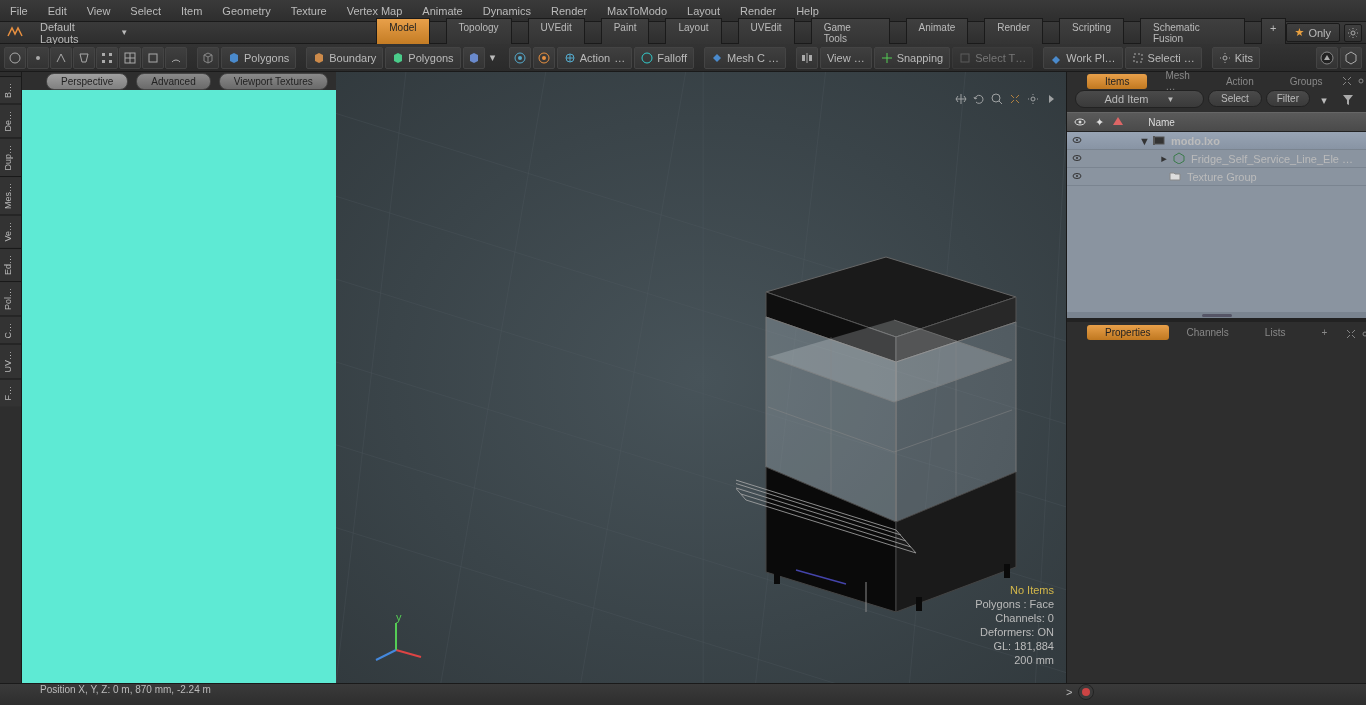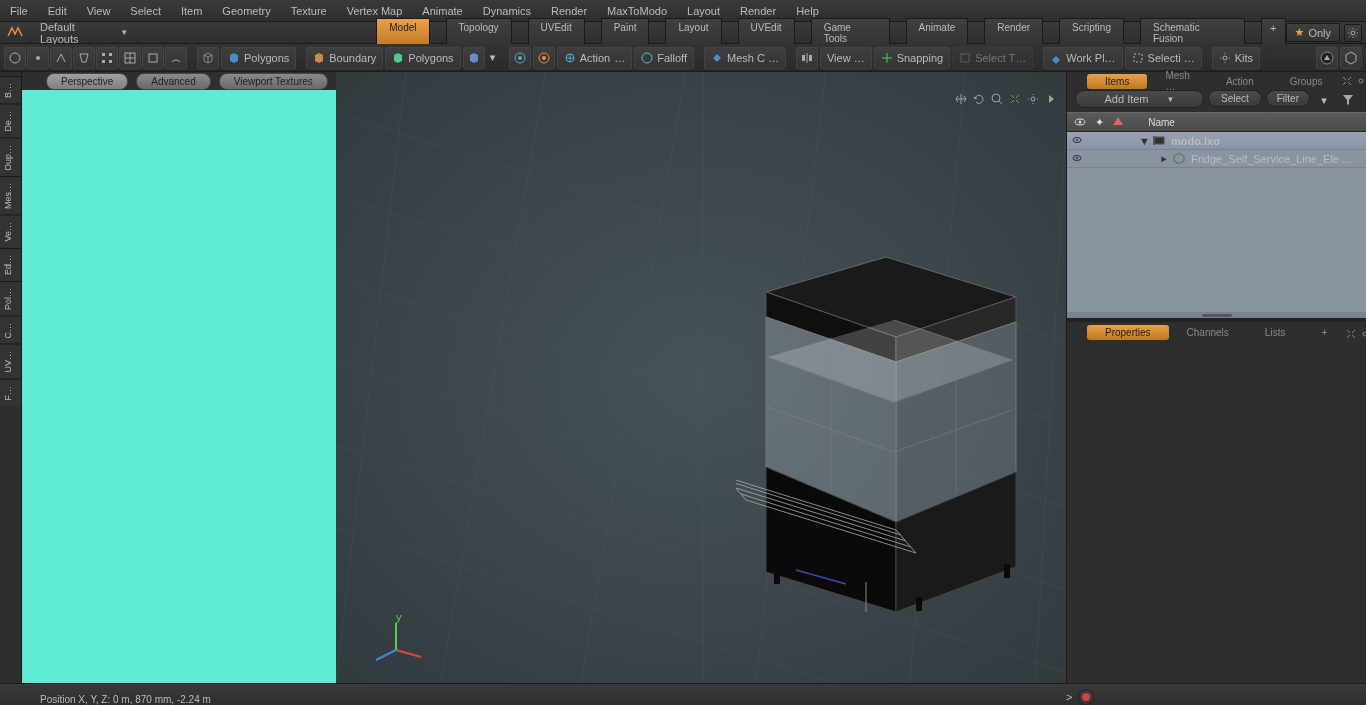--- a/index.html
+++ b/index.html
@@ -49,21 +49,21 @@
 .item-header .col{font-size:10px;color:#ddd}
 .item-tree{background:#8a94a0;height:180px;overflow:auto}
 .tree-row{height:18px;display:flex;align-items:center;gap:4px;padding:0 4px;color:#1a2330;font-size:10px;border-bottom:1px solid #7a8490}
 .tree-row.selected{background:linear-gradient(#98a4b4,#8894a4)}
 .eye{width:14px;height:14px;display:inline-block}
 .tree-arrow{width:10px;display:inline-block;text-align:center;color:#333}
 .tree-icon{width:14px;height:14px;display:inline-block}
 .divider-h{height:4px;background:#222;cursor:row-resize}
 .prop-panel{flex:1;background:#2e2e2e}
 .prop-tabs{height:18px;display:flex;align-items:flex-end;padding-left:20px}
-.statusbar{height:22px;background:linear-gradient(#3a3a3a,#2e2e2e);display:flex;align-items:flex-end;border-top:1px solid #1a1a1a}
+.statusbar{height:22px;background:linear-gradient(#3a3a3a,#2e2e2e);display:flex;align-items:flex-start;border-top:1px solid #1a1a1a}
 .status-left{padding:0 40px;font-size:10px}
 .status-right{margin-left:auto;display:flex;align-items:center;gap:6px;padding-right:6px;width:300px}
 .cmd-input{flex:1;height:16px;background:#505862;border:1px solid #222;border-radius:8px;padding:0 8px;color:#888;font-size:10px}
 .rec-btn{width:16px;height:16px;background:#3a3a3a;border:1px solid #222;border-radius:50%;display:flex;align-items:center;justify-content:center}
 .rec-dot{width:8px;height:8px;background:#c44;border-radius:50%}
 svg{display:block}
 .funnel{width:14px;height:14px}
 .filter-btn{width:20px;height:20px;display:flex;align-items:center;justify-content:center;cursor:pointer}
 </style>
 </head>
@@ -402,20 +402,28 @@
           </g>
 
           <rect x="38" y="328" width="6" height="14" fill="#0a0a0a"></rect>
           <rect x="268" y="322" width="6" height="14" fill="#0a0a0a"></rect>
           <rect x="180" y="355" width="6" height="14" fill="#0a0a0a"></rect>
 
           <line x1="130" y1="340" x2="130" y2="370" stroke="#888"></line>
           <line x1="60" y1="328" x2="110" y2="342" stroke="#44a" stroke-width="1.5"></line>
         </svg>
       </div>
+      <div class="stats">
+        <div>No Items</div>
+        <div>Polygons : Face</div>
+        <div>Channels: 0</div>
+        <div>Deformers: ON</div>
+        <div>GL: 181,884</div>
+        <div>200 mm</div>
+      </div>
       <div class="axis-gizmo">
         <svg width="60" height="50" viewBox="0 0 60 50">
           <line x1="30" y1="35" x2="55" y2="42" stroke="#d44" stroke-width="2"></line>
           <line x1="30" y1="35" x2="30" y2="8" stroke="#5c5" stroke-width="2"></line>
           <line x1="30" y1="35" x2="10" y2="45" stroke="#48d" stroke-width="2"></line>
           <text x="30" y="6" fill="#5c5" font-size="7">y</text>
         </svg>
       </div>
     </div>
   </div>
@@ -501,20 +509,35 @@
           </span>
         <span style="width:66px"></span>
         <span class="tree-arrow">▸</span>
         <span class="tree-icon">
             <svg width="12" height="12">
               <path d="M6 1 L11 4 L11 9 L6 12 L1 9 L1 4 Z" fill="none" stroke="#3a7a4a"></path>
             </svg>
           </span>
         <span>Fridge_Self_Service_Line_Ele …</span>
       </div>
+      <div class="tree-row">
+        <span class="eye">
+            <svg width="12" height="12">
+              <ellipse cx="6" cy="6" rx="4" ry="2.5" fill="none" stroke="#333"></ellipse>
+              <circle cx="6" cy="6" r="1" fill="#333"></circle>
+            </svg>
+          </span>
+        <span style="width:76px"></span>
+        <span class="tree-icon">
+            <svg width="12" height="12">
+              <path d="M1 3h4l1 1h5v6H1z" fill="#ddd" stroke="#888"></path>
+            </svg>
+          </span>
+        <span>Texture Group</span>
+      </div>
     </div>
     <div style="height:6px;background:#7a8490;display:flex;justify-content:center;align-items:center">
         <div style="width:30px;height:3px;background:#556;border-radius:2px"></div>
       </div>
     <div class="divider-h"></div>
     <div class="rp-tabs prop-tabs">
       <div class="rp-tab active">Properties</div>
       <div class="rp-tab">Channels</div>
       <div class="rp-tab">Lists</div>
       <div class="rp-tab">+</div>

